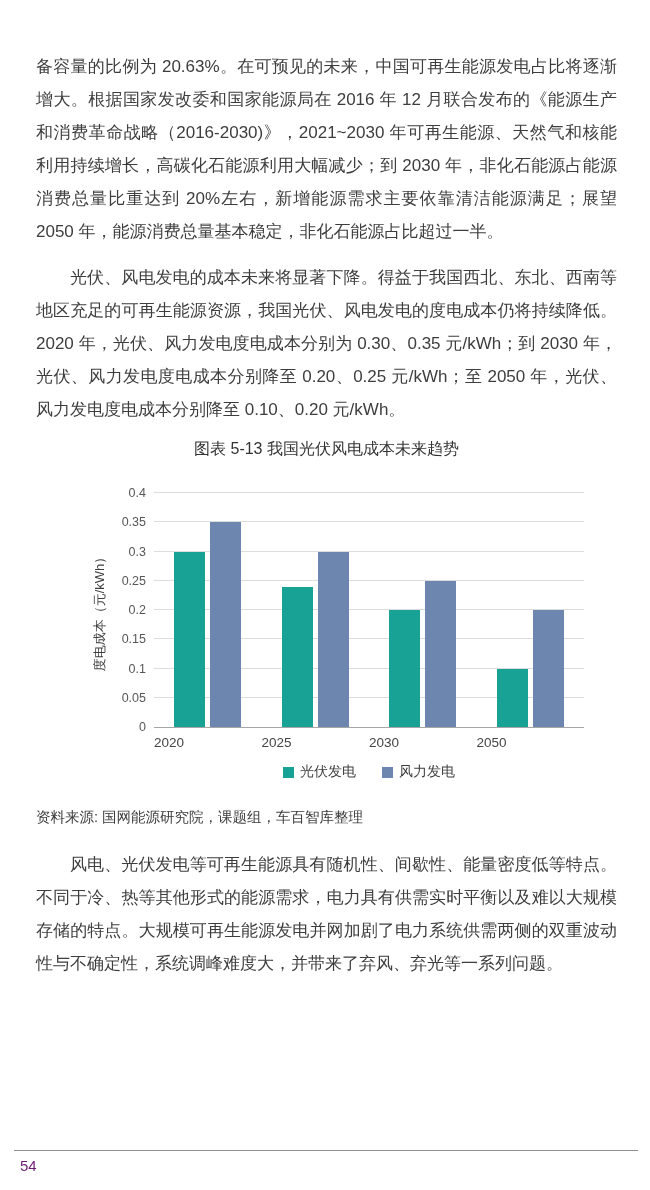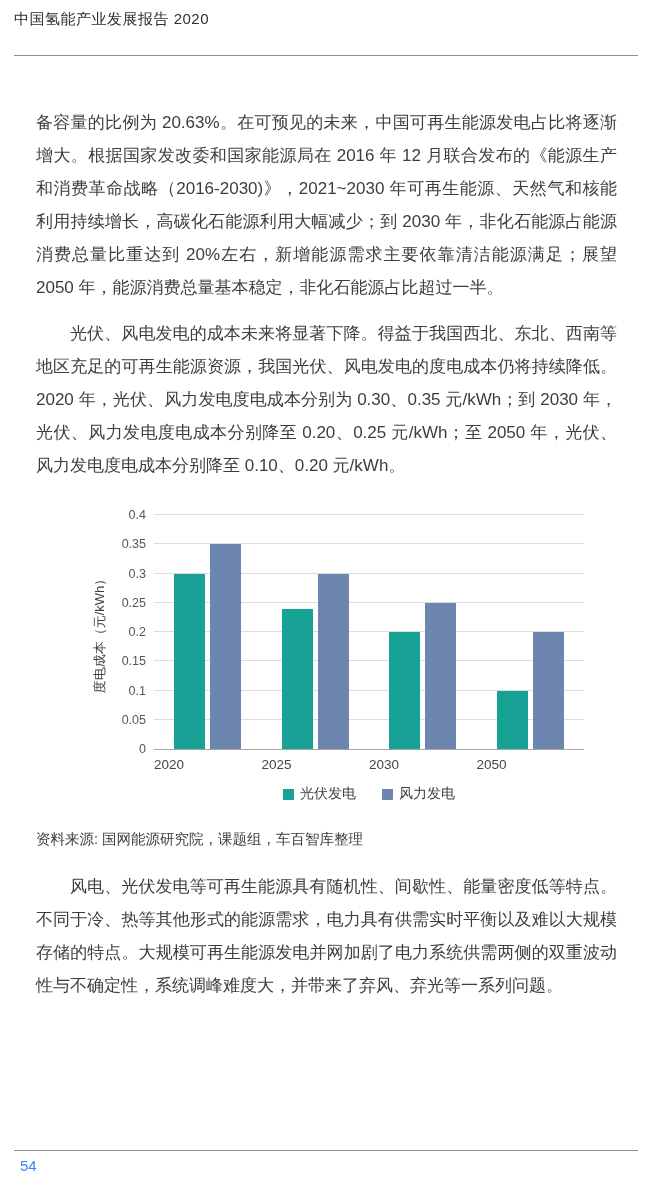--- a/index.html
+++ b/index.html
@@ -51,36 +51,33 @@
   .x-labels { display:flex; width:430px; margin-top:7px; }
   .x-label { flex:1; text-align:left; font-size:13.5px; color:#454545; }
   .legend { display:flex; justify-content:center; gap:26px; width:430px; margin-top:13px; }
   .legend-item { display:flex; align-items:center; font-size:14px; color:#3d3d3d; }
   .legend-swatch { width:11px; height:11px; margin-right:6px; }
   .source { font-size:14.5px; color:#3d3d3d; margin-top:27px; }
   .para.after-chart { margin-top:21px; margin-bottom:0; }
   
   .ftr { position:absolute; left:0; right:0; bottom:0; padding:0 12px 16px 14px; }
   .ftr-rule { border-top:1px solid #8f8f8f; }
-  .ftr-page { margin-top:6px; margin-left:6px; font-size:15px; color:#3b82f6; }
+  .ftr-page { margin-top:6px; margin-left:6px; font-size:15px; color:#701a75; }
 </style>
 </head>
 <body>
 
 <div class="page">
 
-  <div class="hdr">
-    <div class="hdr-title">中国氢能产业发展报告 2020</div>
-    <div class="hdr-rule"></div>
-  </div>
 
   <div class="content">
     <p class="para">备容量的比例为 20.63%。在可预见的未来，中国可再生能源发电占比将逐渐增大。根据国家发改委和国家能源局在 2016 年 12 月联合发布的《能源生产和消费革命战略（2016-2030)》，2021~2030 年可再生能源、天然气和核能利用持续增长，高碳化石能源利用大幅减少；到 2030 年，非化石能源占能源消费总量比重达到 20%左右，新增能源需求主要依靠清洁能源满足；展望 2050 年，能源消费总量基本稳定，非化石能源占比超过一半。</p>
     <p class="para indent">光伏、风电发电的成本未来将显著下降。得益于我国西北、东北、西南等地区充足的可再生能源资源，我国光伏、风电发电的度电成本仍将持续降低。2020 年，光伏、风力发电度电成本分别为 0.30、0.35 元/kWh；到 2030 年，光伏、风力发电度电成本分别降至 0.20、0.25 元/kWh；至 2050 年，光伏、风力发电度电成本分别降至 0.10、0.20 元/kWh。</p>
 
+    <div class="fig-title">图表 5-13 我国光伏风电成本未来趋势</div>
 
     <div class="chart-wrap">
       <div class="y-title-box">
         <div class="y-title">度电成本（元/kWh）</div>
       </div>
       <div class="plot-col">
         <div class="plot" id="plot">
             <div class="tick-label" style="bottom: 0px;">0</div>
             <div class="gridline" style="bottom: 29.25px;"></div>
             <div class="tick-label" style="bottom: 29.25px; padding-left: 14px;">0.05</div>

